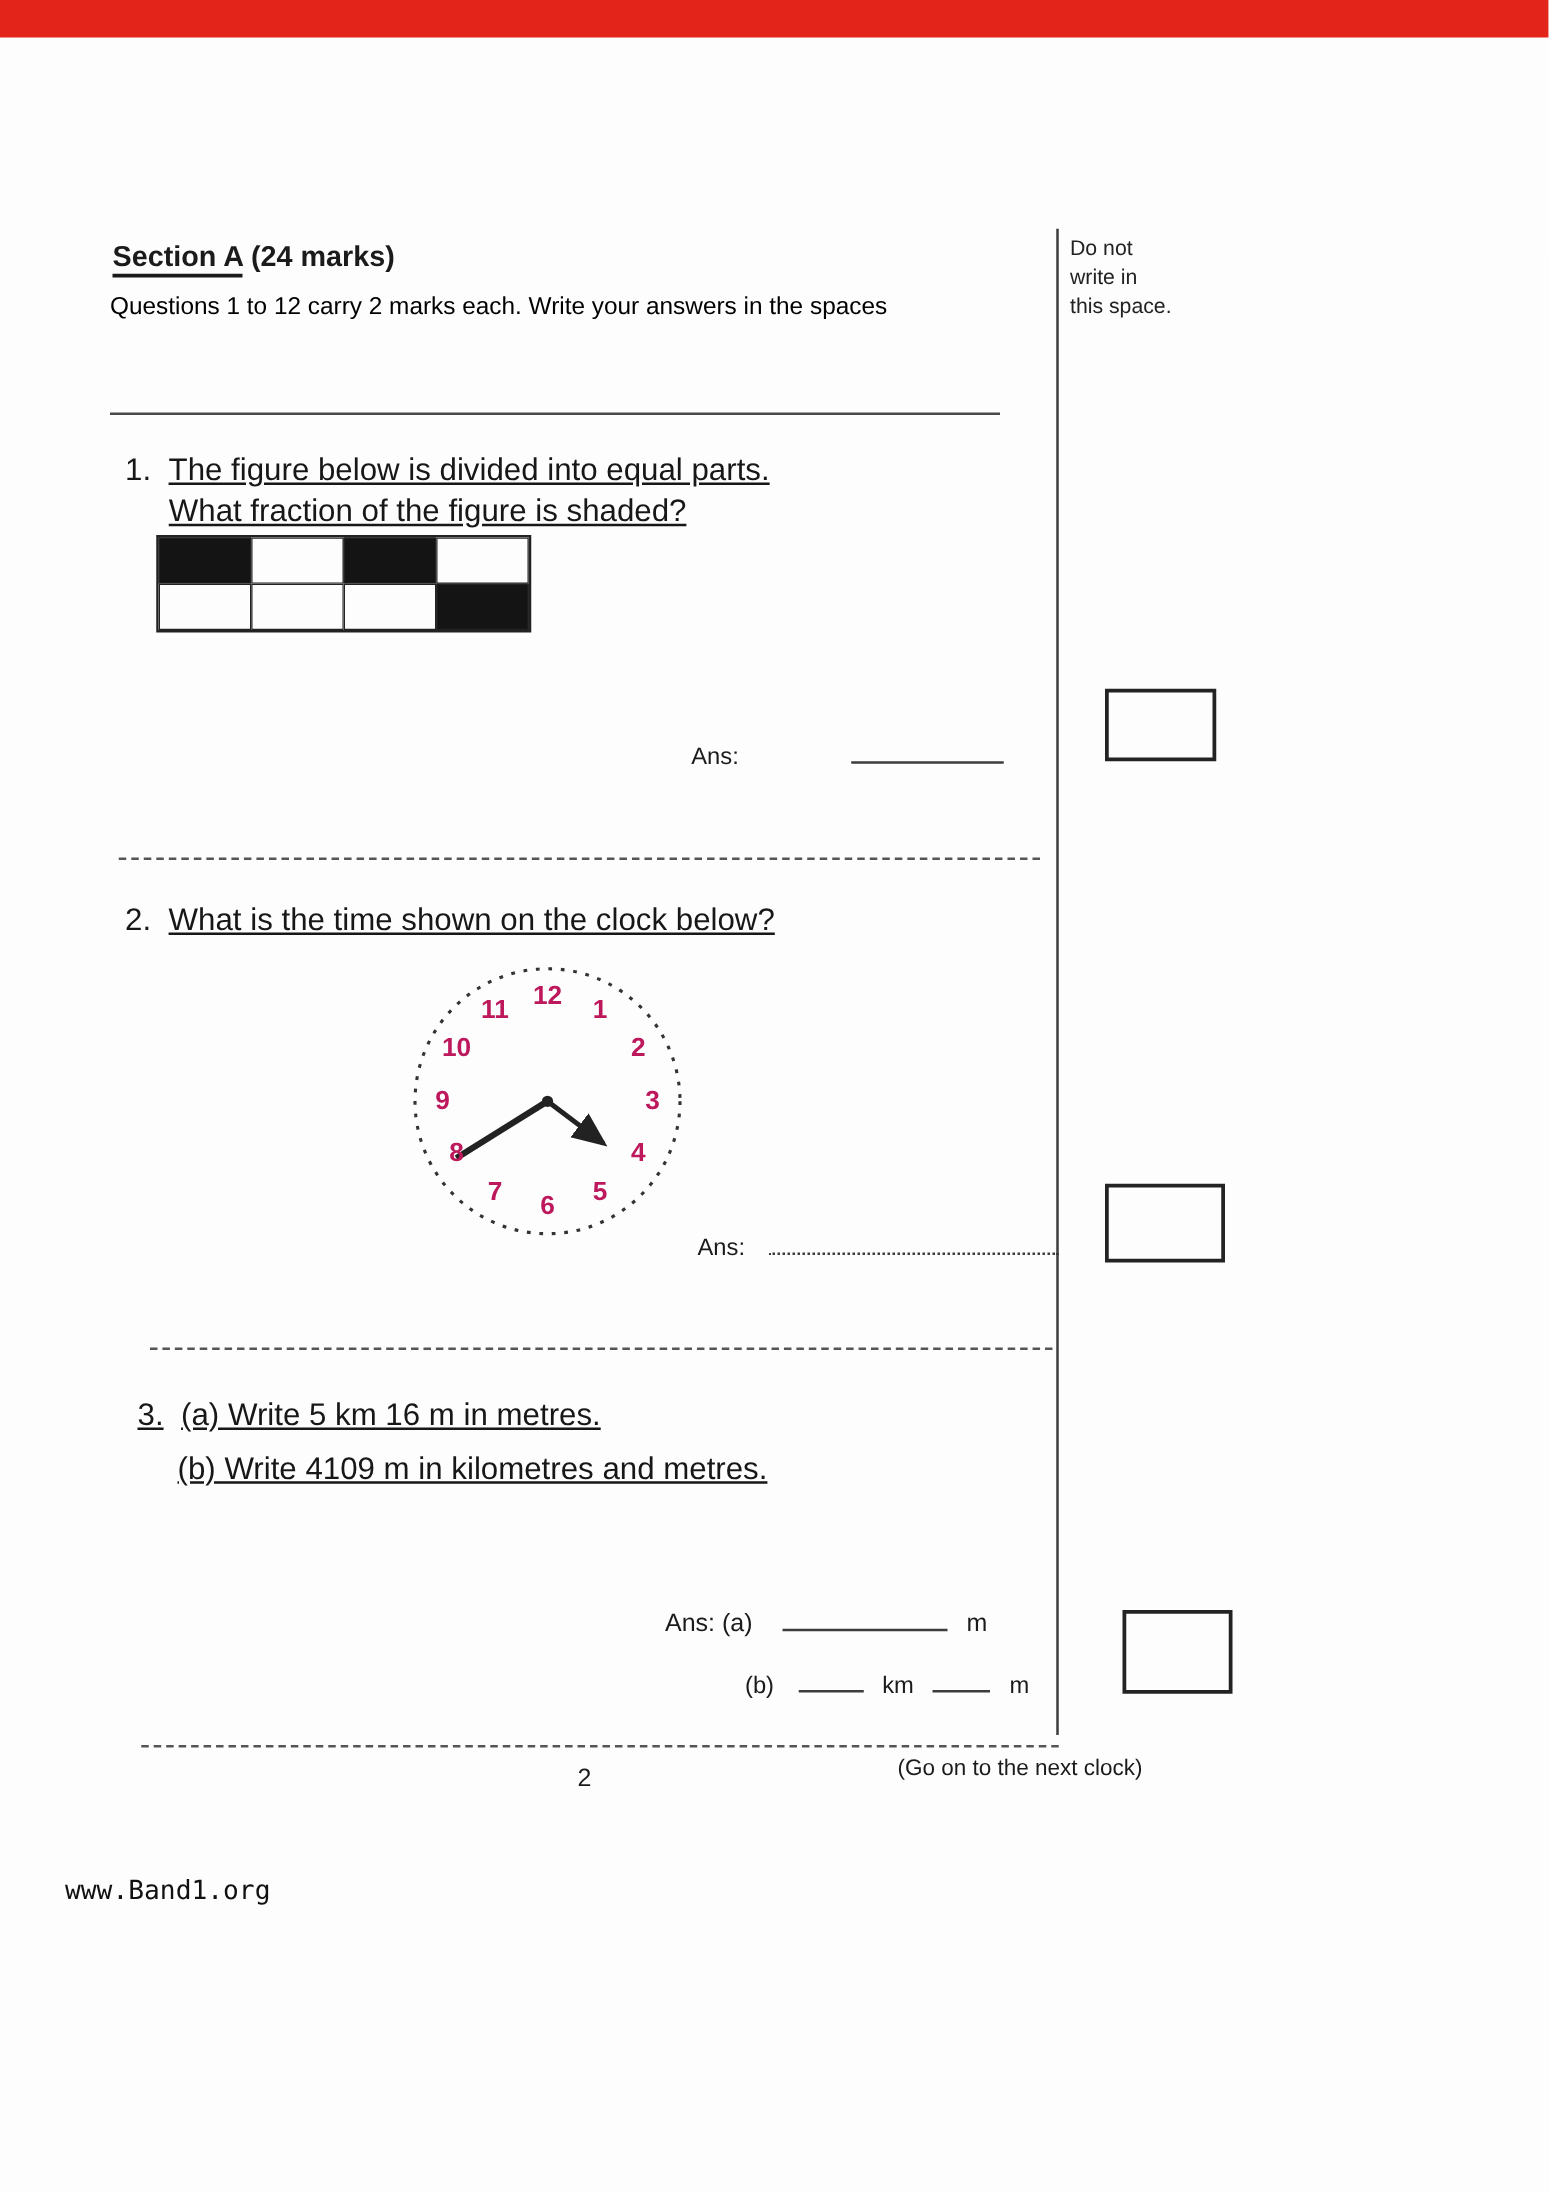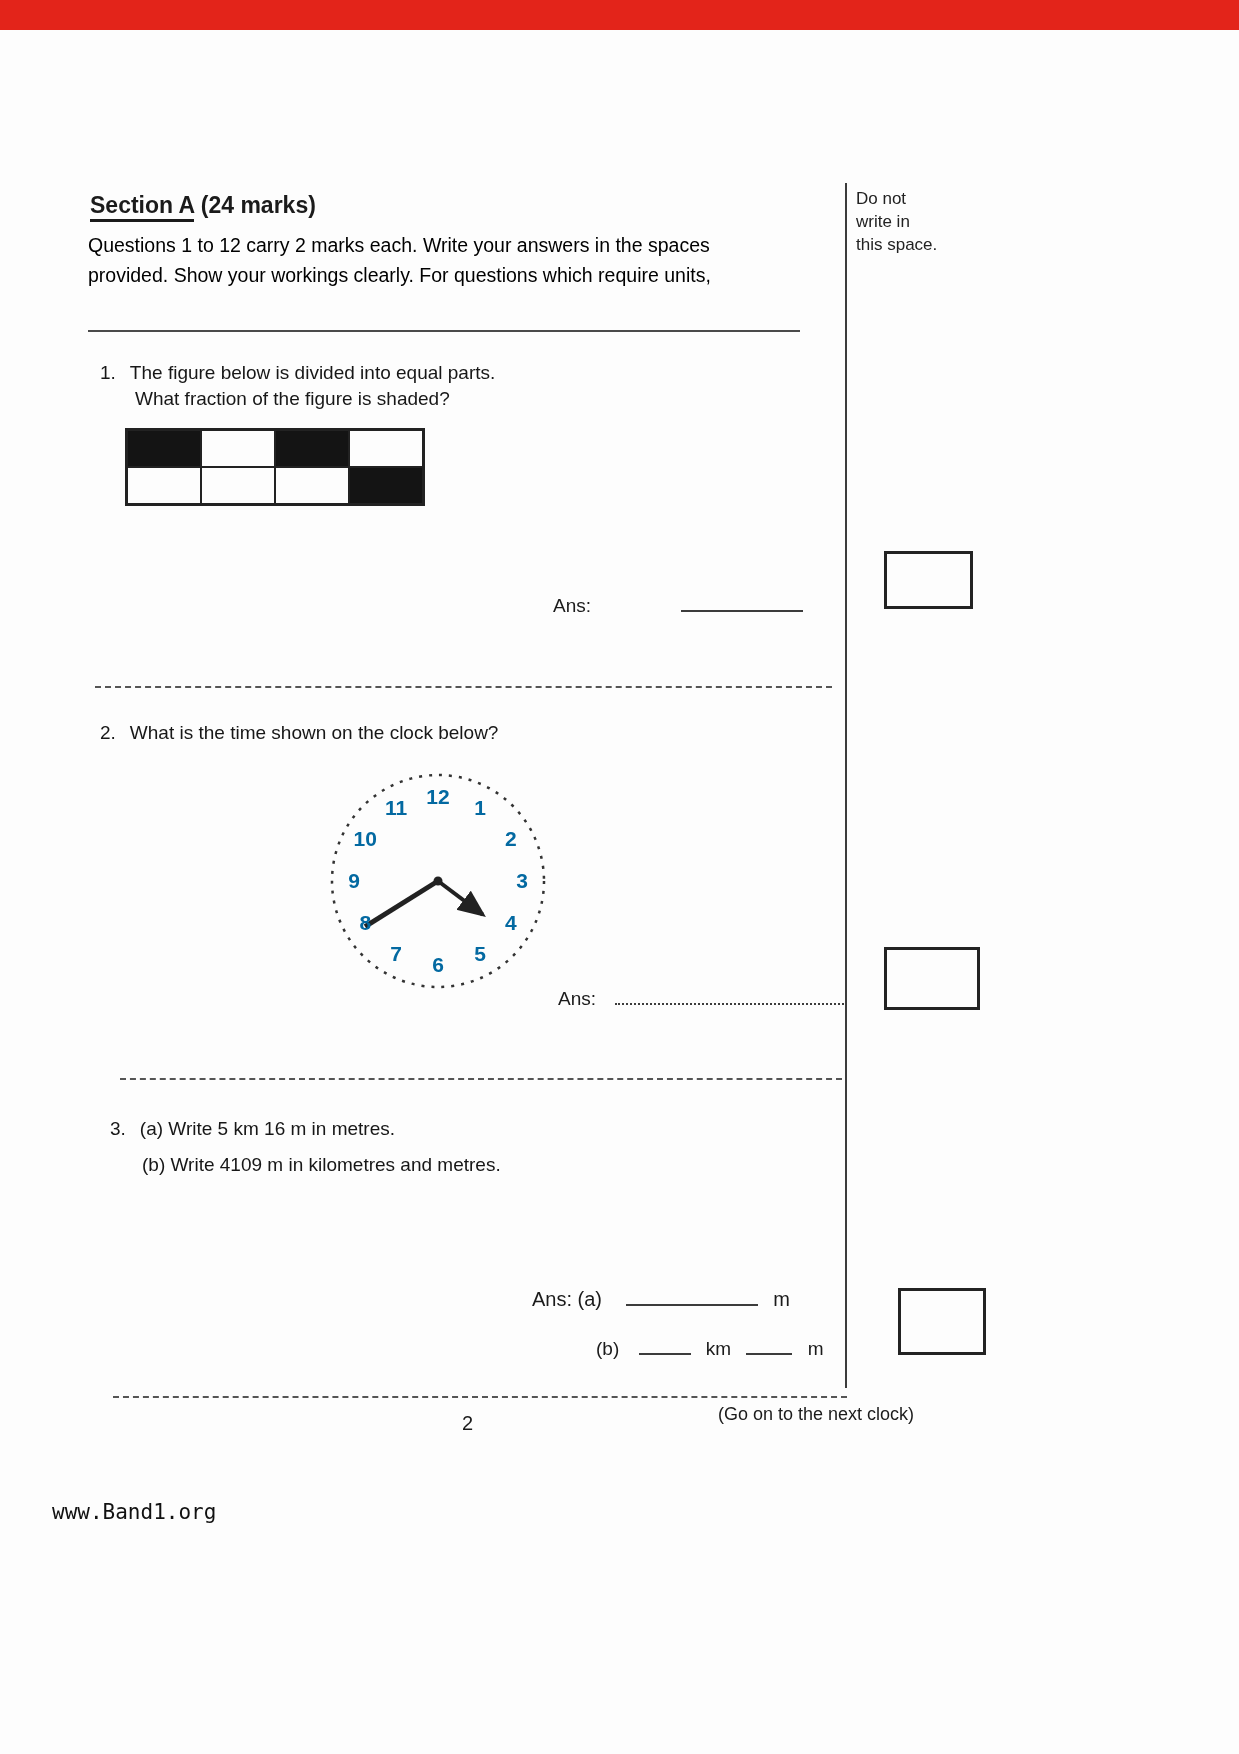--- a/index.html
+++ b/index.html
@@ -57,21 +57,21 @@
   }
   .rule-dashed {
     position: absolute;
     border-top: 2px dashed #555;
   }
   .sep1 { left: 95px;  top: 686px;  width: 737px; }
   .sep2 { left: 120px; top: 1078px; width: 722px; }
   .sep3 { left: 113px; top: 1396px; width: 734px; }
 
   
-  .q-line { font-size: 19px; color: #171717; }
+  .q-line { font-size: 25px; color: #171717; text-decoration: underline; }
   .q1 { position: absolute; left: 100px; top: 362px; }
   .q1 .line2 { margin-left: 35px; margin-top: 4px; }
   .qnum { display: inline-block; margin-right: 14px; }
 
   .fraction-grid {
     position: absolute;
     left: 125px; top: 428px;
     width: 300px; height: 78px;
     display: grid;
     grid-template-rows: 1fr 1fr;
@@ -106,21 +106,21 @@
     left: 323px; top: 766px;
     width: 230px; height: 230px;
   }
   .clock-svg { position: absolute; left: 0; top: 0; }
   .clock-numbers { position: absolute; left: 0; top: 0; width: 230px; height: 230px; }
   .clock-num {
     position: absolute;
     transform: translate(-50%, -50%);
     font-size: 21px;
     font-weight: bold;
-    color: #0369a1;
+    color: #be185d;
   }
 
   .q3 { position: absolute; left: 110px; top: 1118px; }
   .q3 .part { margin-left: 32px; }
   .q3 .part-b { margin-top: 14px; }
   .q3 .first-line { display: flex; }
 
   .ans3a { position: absolute; left: 532px; top: 1288px; font-size: 20px; }
   .ans3b { position: absolute; left: 596px; top: 1338px; font-size: 19px; }
   .unit { margin-left: 10px; }
@@ -157,21 +157,20 @@
     <div>write in</div>
     <div>this space.</div>
   </div>
 
   <div class="section-title">
     <span class="underlined">Section A</span><span> (24 marks)</span>
   </div>
 
   <div class="instructions">
     <div>Questions 1 to 12 carry 2 marks each. Write your answers in the spaces</div>
-    <div>provided. Show your workings clearly. For questions which require units,</div>
   </div>
 
   <div class="rule-solid"></div>
 
   <div class="q1">
     <div class="q-line">
       <span class="qnum">1.</span><span>The figure below is divided into equal parts.</span>
     </div>
     <div class="q-line line2">What fraction of the figure is shaded?</div>
   </div>

